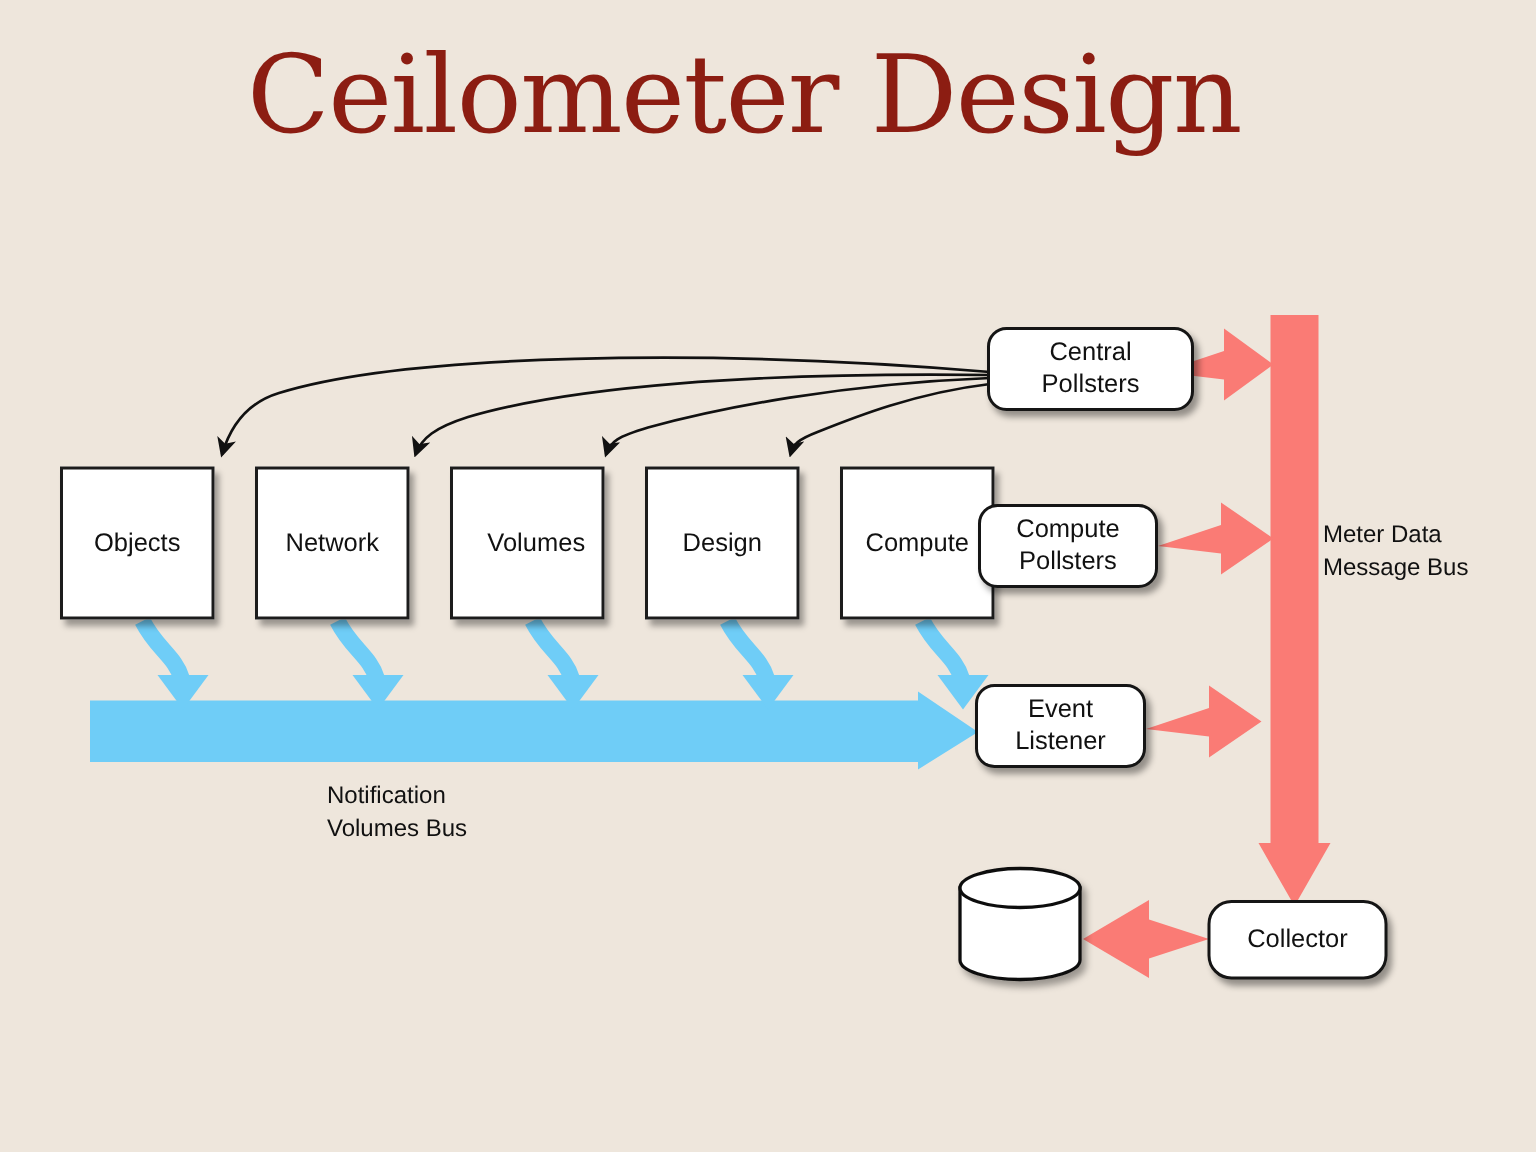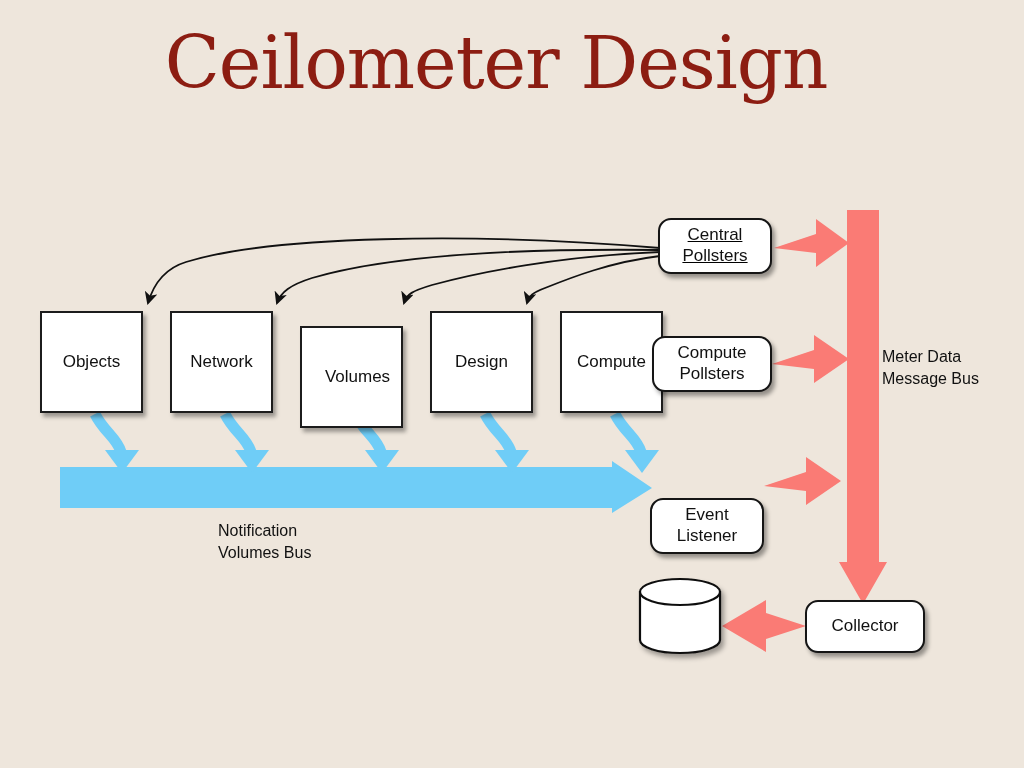--- a/index.html
+++ b/index.html
@@ -159,46 +159,46 @@
       <ellipse cx="680" cy="592" rx="40" ry="13" fill="#FFFFFF" stroke="#111111" stroke-width="2.2"></ellipse>
     </g>
   </svg>
 
   <div class="sqbox" style="left:40px; top:311px;">
     <span>Objects</span>
   </div>
   <div class="sqbox" style="left:170px; top:311px;">
     <span>Network</span>
   </div>
-  <div class="sqbox" style="left:300px; top:326px;padding-left:12px;">
+  <div class="sqbox" style="left:300px; top:311px;padding-left:12px;">
     <span>Volumes</span>
   </div>
   <div class="sqbox" style="left:430px; top:311px;">
     <span>Design</span>
   </div>
   <div class="sqbox" style="left:560px; top:311px;">
     <span>Compute</span>
   </div>
 
-  <div class="roundbox" style="left:658px; top:218px; width:114px; height:56px;text-decoration:underline;">
+  <div class="roundbox" style="left:658px; top:218px; width:138px; height:56px;">
     <span style="white-space:pre-line;">Central
 Pollsters</span>
   </div>
 
   <div class="roundbox" style="left:652px; top:336px; width:120px; height:56px;">
     <span style="white-space:pre-line;">Compute
 Pollsters</span>
   </div>
 
-  <div class="roundbox" style="left:650px; top:456px; width:114px; height:56px;margin-top:42px;">
+  <div class="roundbox" style="left:650px; top:456px; width:114px; height:56px;">
     <span style="white-space:pre-line;">Event
 Listener</span>
   </div>
 
-  <div class="roundbox" style="left:805px; top:600px; width:120px; height:53px;">
+  <div class="roundbox" style="left:805px; top:600px; width:120px; height:53px;border-radius:16px;">
     <span style="white-space:pre-line;">Collector</span>
   </div>
 
   <div class="caption" style="left:218px; top:520px; width:200px;">Notification
 Volumes Bus</div>
 
   <div class="caption" style="left:882px; top:346px; width:140px;">Meter Data
 Message Bus</div>
 
 </div>

